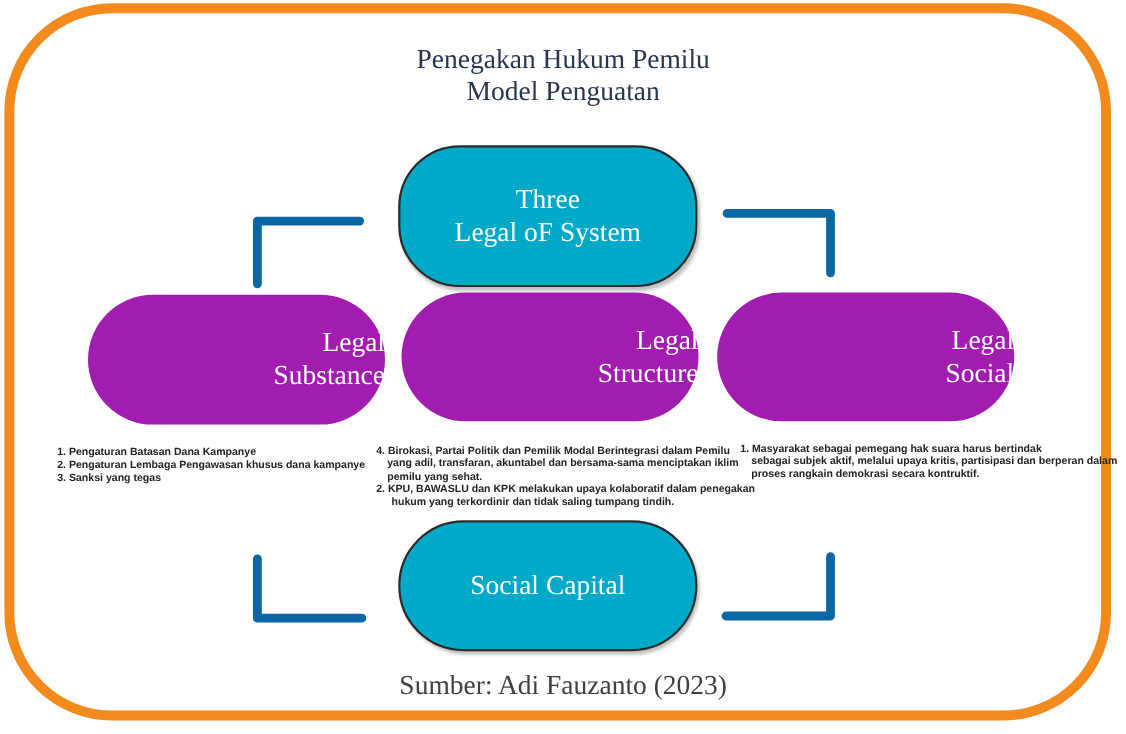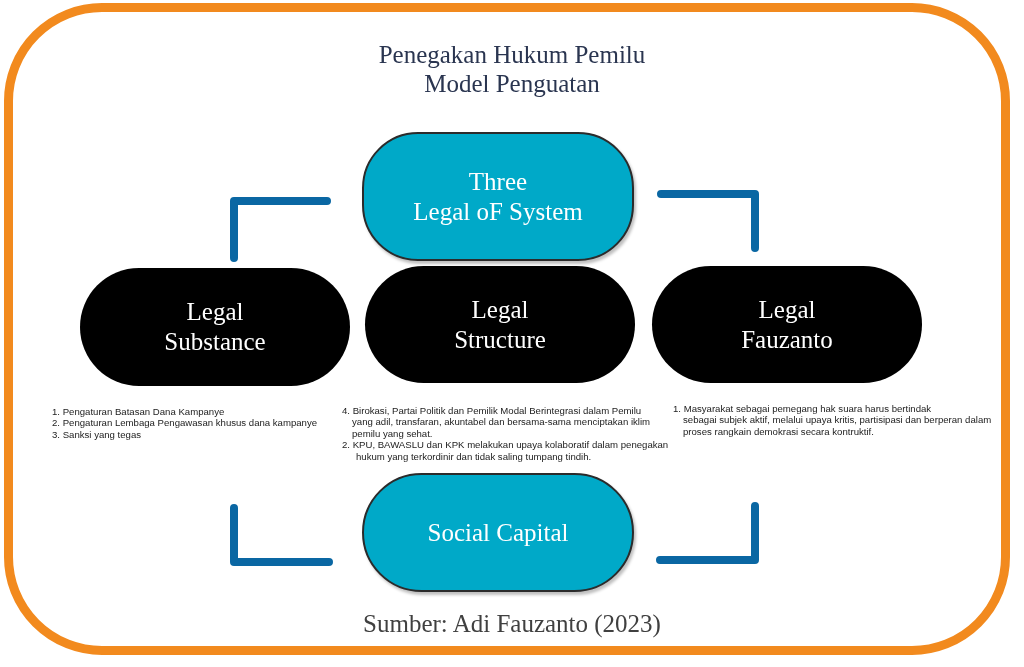--- a/index.html
+++ b/index.html
@@ -16,25 +16,25 @@
     .title div { white-space: nowrap; }
     .pill {
       position: absolute; display: flex; flex-direction: column; align-items: center; justify-content: center;
       color: #ffffff; font-family: "Liberation Serif", serif; font-size: 25px; line-height: 30px; text-align: center;
       box-sizing: border-box;
     }
     .pill.teal {
       background: #00A9C8; border: 2px solid #2b2b2b; border-radius: 60px;
       box-shadow: 2px 3px 3px rgba(0,0,0,0.25);
     }
-    .pill.orange { background: #000000; border-radius: 60px; }
+    .pill.orange { background: #a21caf; border-radius: 60px; align-items: flex-end; }
     .pill span { display: block; white-space: nowrap; }
     .bracket { position: absolute; }
     .notes {
-      position: absolute; font-family: "Liberation Sans", sans-serif; font-size: 9.6px; line-height: 11.4px; color: #222;
+      position: absolute; font-family: "Liberation Sans", sans-serif; font-size: 9.6px; line-height: 11.4px; color: #222; font-weight: bold;
     }
     .notes .item { white-space: nowrap; }
     .notes .indent { padding-left: 10px; white-space: nowrap; }
     .source {
       position: absolute; left: 300px; width: 424px; top: 610px; text-align: center;
       font-family: "Liberation Serif", serif; font-size: 25px; color: #404040; white-space: nowrap;
     }
   </style>
 </head>
 <body>
@@ -63,21 +63,21 @@
   <span>Substance</span>
 </div>
 
 <div class="pill orange" style="left:365px; top:266px; width:270px; height:117px; border-radius:59px;">
   <span>Legal</span>
   <span>Structure</span>
 </div>
 
 <div class="pill orange" style="left:652px; top:266px; width:270px; height:117px; border-radius:59px;">
   <span>Legal</span>
-  <span>Fauzanto</span>
+  <span>Social</span>
 </div>
 
 <div class="notes" style="left:52px; top:406px;">
   <div class="item">1. Pengaturan Batasan Dana Kampanye</div>
   <div class="item">2. Pengaturan Lembaga Pengawasan khusus dana kampanye</div>
   <div class="item">3. Sanksi yang tegas</div>
 </div>
 
 <div class="notes" style="left:342px; top:405px;">
   <div class="item">4. Birokasi, Partai Politik dan Pemilik Modal Berintegrasi dalam Pemilu</div>

